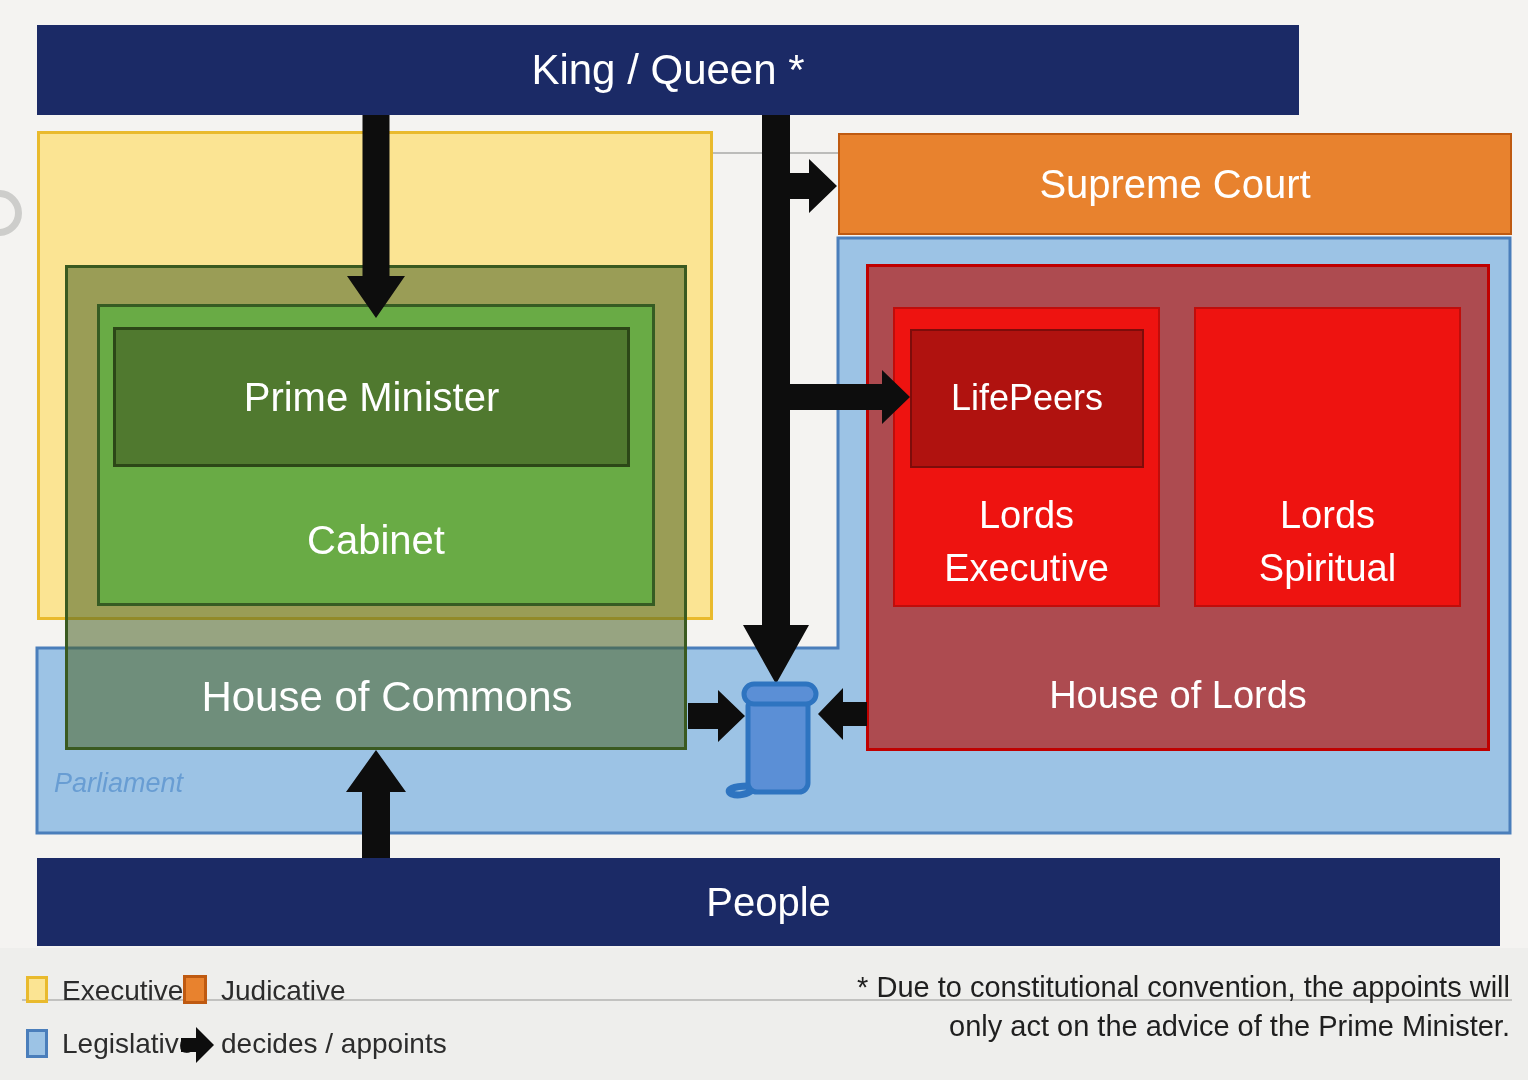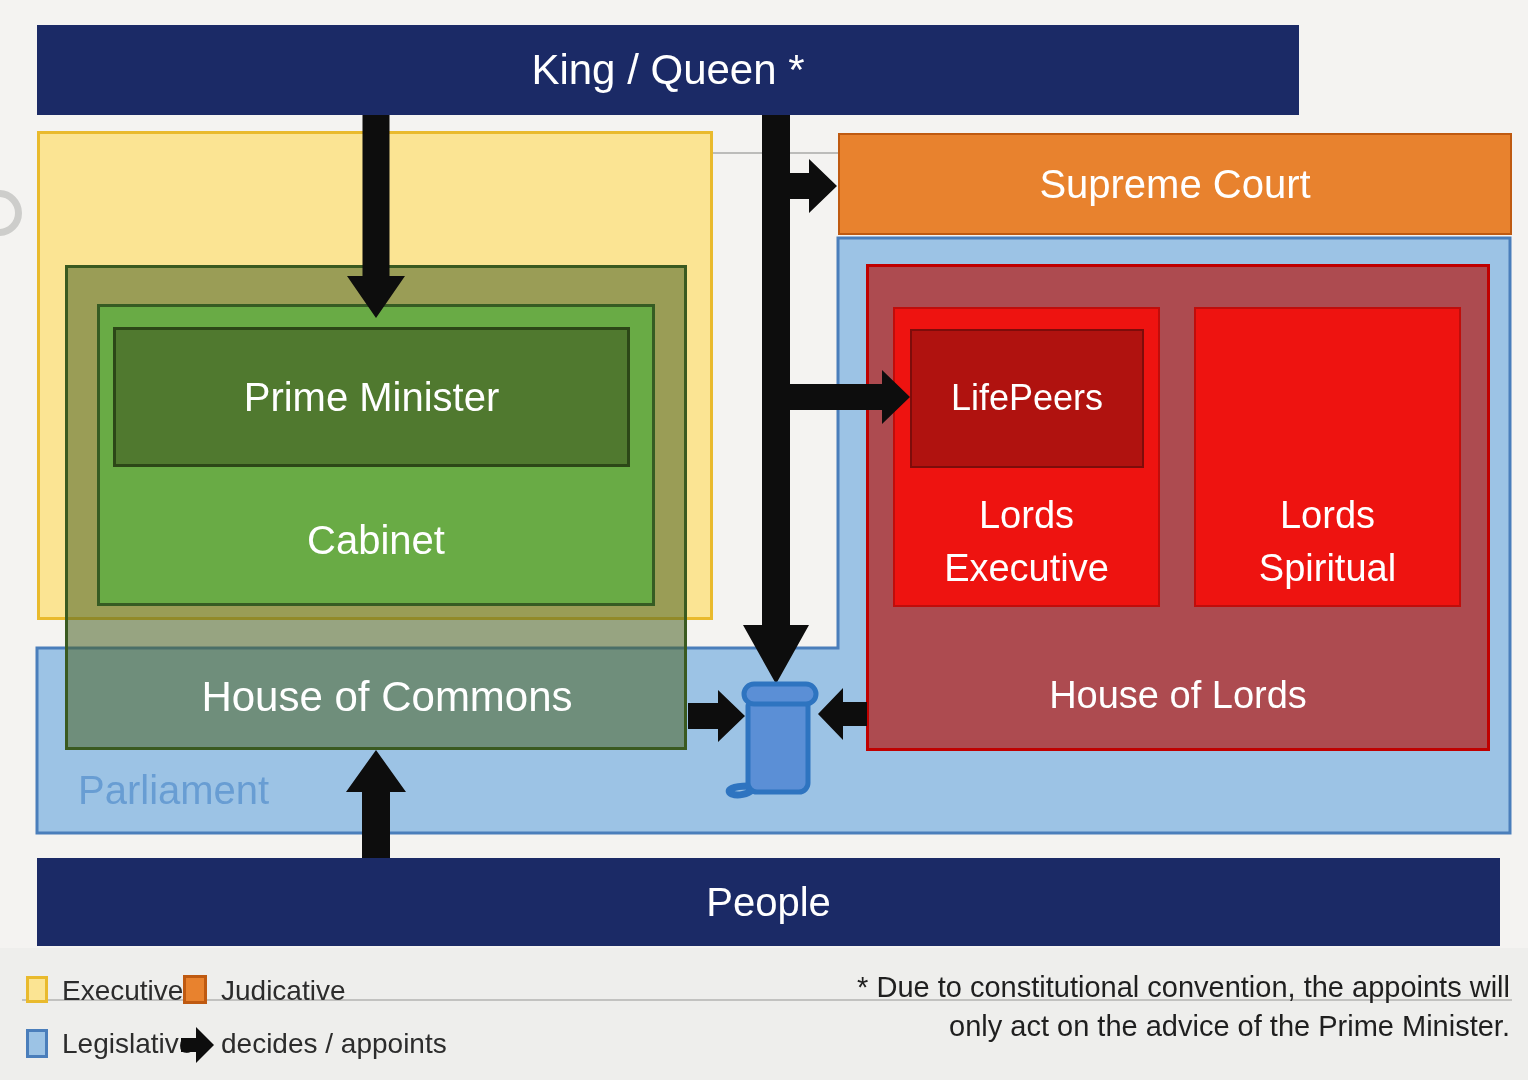--- a/index.html
+++ b/index.html
@@ -26,21 +26,21 @@
   #cabinet-box{left:97px;top:304px;width:558px;height:302px;
     background:var(--c-cabinet-fill);border:3px solid var(--c-cabinet-border);}
   #cabinet-label{left:97px;top:518px;width:558px;font-size:40px;display:flex;justify-content:center;}
   #pm-box{left:113px;top:327px;width:517px;height:140px;
     background:var(--c-pm-fill);border:3px solid var(--c-pm-border);font-size:40px;}
   
   #supreme-box{left:838px;top:133px;width:674px;height:102px;
     background:var(--c-judicative-fill);border:2px solid var(--c-judicative-border);font-size:40px;}
   
   #parliament-shape{left:0;top:0;width:1528px;height:1080px;pointer-events:none;}
-  #parliament-label{left:78px;top:768px;font-size:40px;color:var(--c-parliament-label);}
+  #parliament-label{left:54px;top:768px;font-size:27px;color:var(--c-parliament-label);font-style:italic;}
   #hol-box{left:866px;top:264px;width:624px;height:487px;
     background:var(--c-lords-house-fill);border:3px solid var(--c-lords-house-border);}
   #hol-label{left:866px;top:674px;width:624px;font-size:38px;display:flex;justify-content:center;}
   .red-box{background:var(--c-lords-box-fill);border:2px solid var(--c-lords-box-border);
     display:flex;flex-direction:column;justify-content:flex-end;align-items:center;
     font-size:38px;line-height:1.4;padding-bottom:10px;}
   #temporal-box{left:893px;top:307px;width:267px;height:300px;}
   #spiritual-box{left:1194px;top:307px;width:267px;height:300px;}
   #life-box{left:910px;top:329px;width:234px;height:139px;
     background:var(--c-life-peers-fill);border:2px solid var(--c-life-peers-border);

